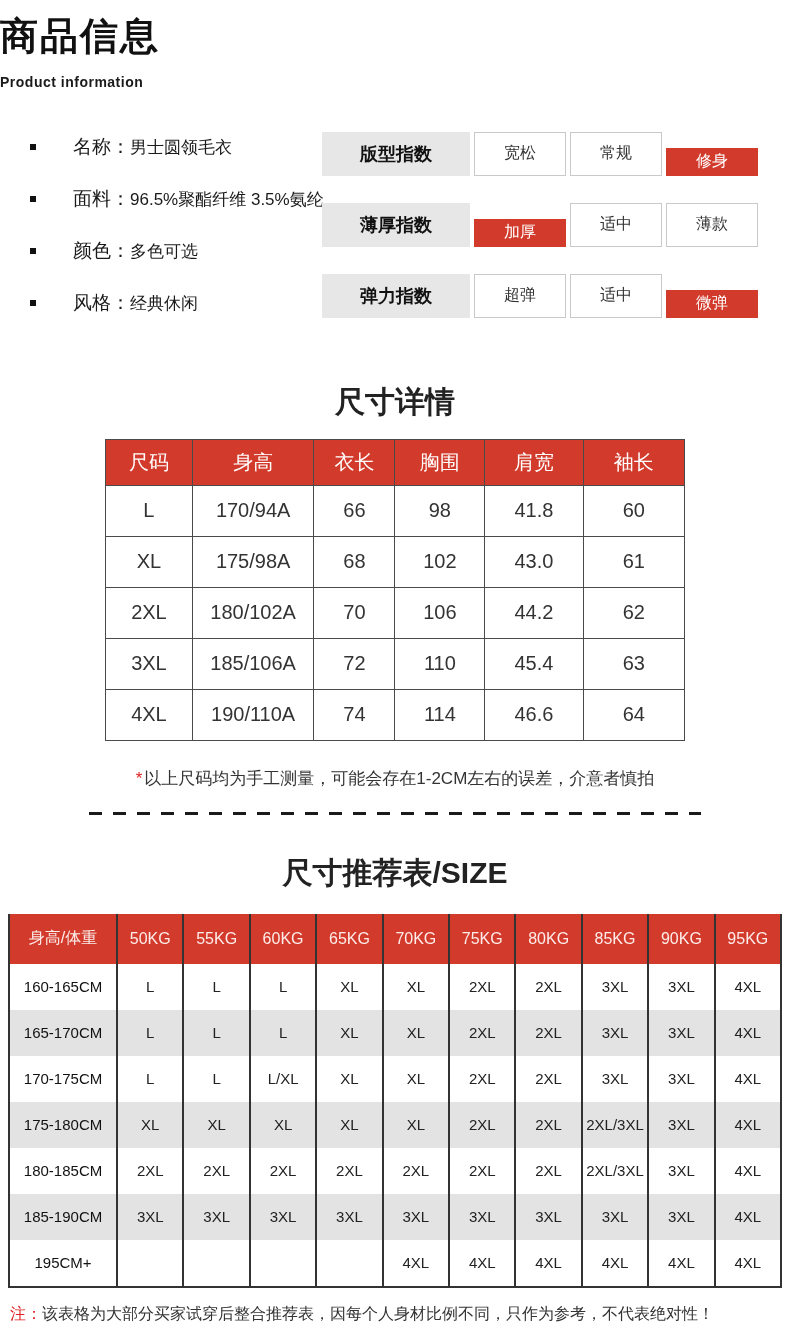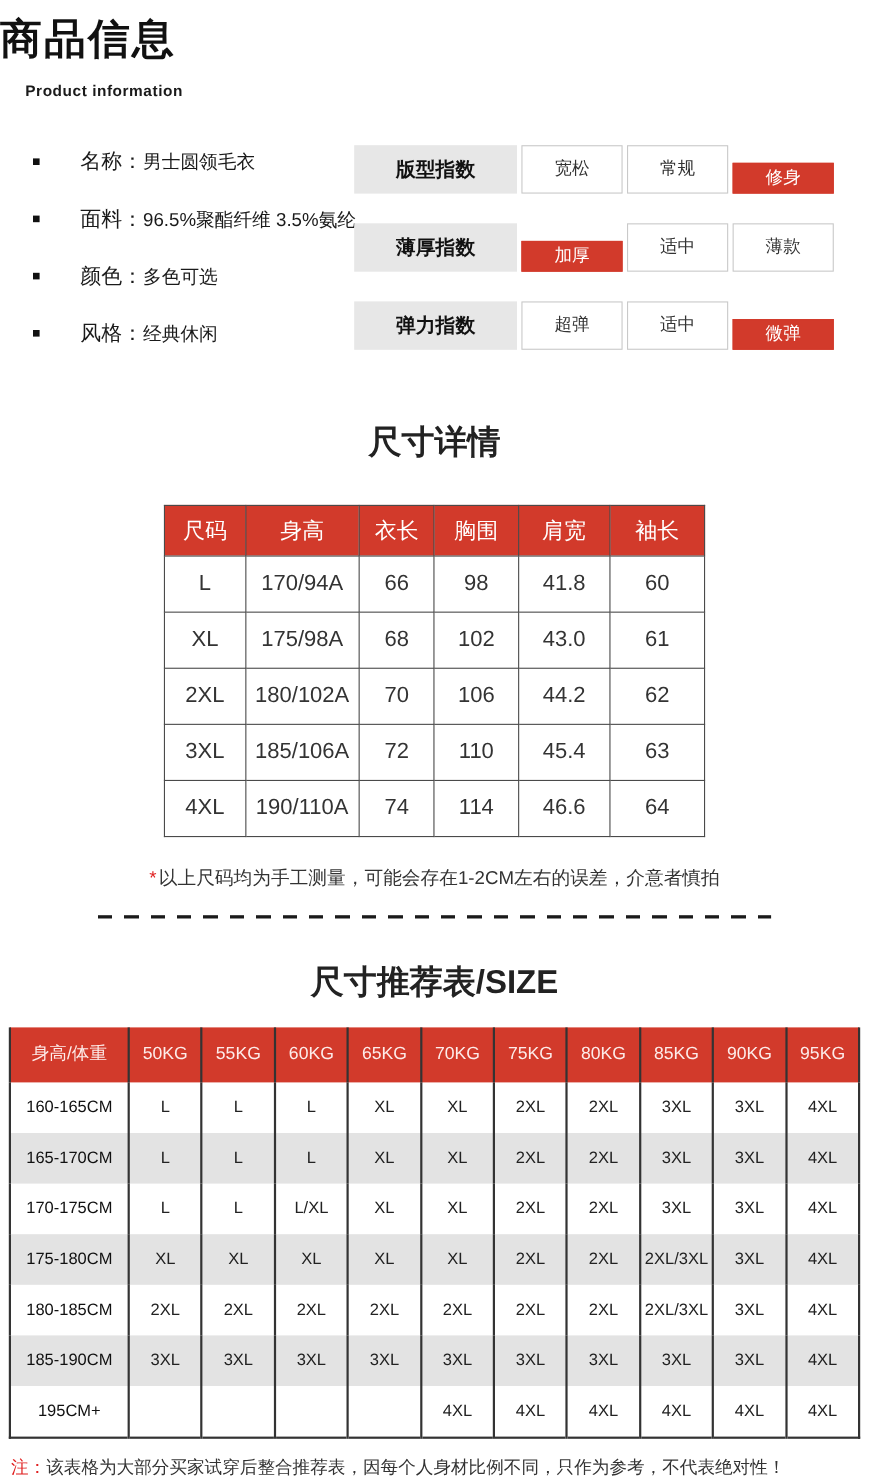--- a/index.html
+++ b/index.html
@@ -5,40 +5,40 @@
   html,body{margin:0;padding:0;}
   body{
     width:790px;
     background:#ffffff;
     font-family:"Liberation Sans","DejaVu Sans",sans-serif;
     color:#1a1a1a;
     -webkit-font-smoothing:antialiased;
   }
   .header{text-align:left;padding-top:14px;}
   .page-title{font-size:38px;font-weight:900;letter-spacing:2px;color:#111;line-height:1.2;margin:0;}
-  .page-subtitle{font-size:14px;font-weight:700;color:#1a1a1a;margin-top:14px;letter-spacing:.5px;margin-left:23px;}
+  .page-subtitle{font-size:14px;font-weight:700;color:#1a1a1a;margin-top:14px;letter-spacing:.5px;}
 
   .top-section{display:flex;margin-top:42px;padding:0 32px 0 30px;}
   .attr-col{width:292px;display:flex;flex-direction:column;justify-content:space-between;height:182px;padding-top:2px;}
   .attr-item{display:flex;align-items:baseline;white-space:nowrap;}
   .bullet{width:6px;height:6px;background:#111;display:inline-block;margin-right:7px;flex:0 0 auto;align-self:center;}
   .attr-label{font-size:19px;color:#1a1a1a;margin-left:30px;}
   .attr-value{font-size:17px;color:#1a1a1a;}
 
   .index-col{flex:1;display:flex;flex-direction:column;justify-content:space-between;height:186px;}
   .index-row{display:flex;height:44px;}
   .index-label{width:148px;background:#e7e7e7;font-weight:700;font-size:18px;color:#111;
     display:flex;align-items:center;justify-content:center;flex:0 0 auto;}
   .index-option{flex:1;margin-left:4px;border:1px solid #c9c9c9;background:#fff;font-size:16px;color:#333;
     display:flex;align-items:center;justify-content:center;}
   .index-option.selected{background:var(--red);border-color:var(--red);color:#fff;margin-top:16px;}
 
   .section-title{text-align:center;font-size:30px;font-weight:800;color:#222;margin-top:64px;}
 
-  table.detail{border-collapse:collapse;margin:36px auto 0 auto;width:492px;table-layout:fixed;}
+  table.detail{border-collapse:collapse;margin:16px auto 0 auto;width:580px;table-layout:fixed;}
   table.detail th,table.detail td{border:1px solid #4a4a4a;text-align:center;padding:0;}
   table.detail th{background:var(--red);color:#fff;font-size:20px;font-weight:400;height:45px;border-color:#4a4a4a;}
   table.detail td{font-size:20px;color:#333;height:50px;}
   table.detail col.c0{width:15%;} table.detail col.c1{width:21%;} table.detail col.c2{width:14%;}
   table.detail col.c3{width:15.5%;} table.detail col.c4{width:17%;} table.detail col.c5{width:17.5%;}
 
   .measure-note{text-align:center;margin-top:26px;font-size:17px;color:#333;}
   .measure-note .star{color:#e02020;margin-right:2px;}
 
   .dashed-divider{width:612px;height:3px;margin:22px auto 0 auto;

